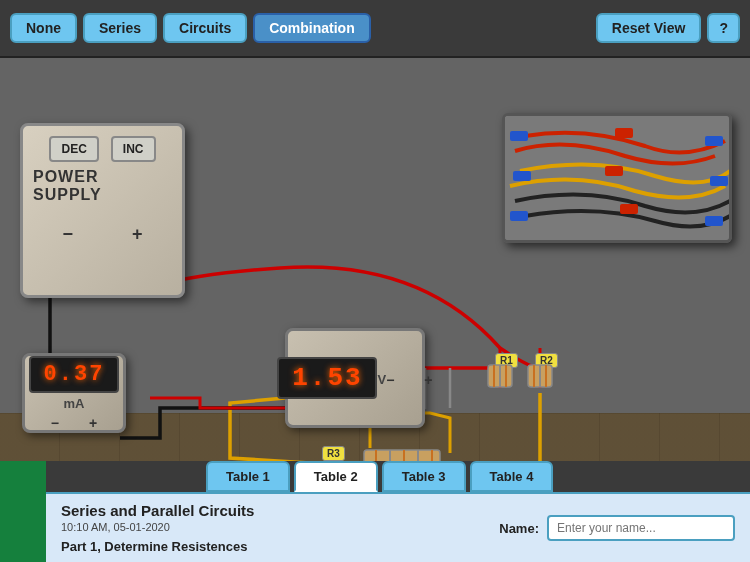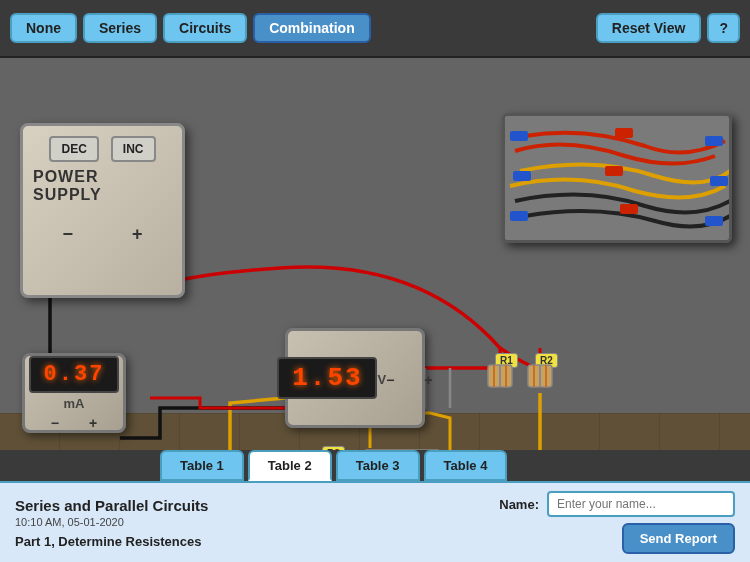--- a/index.html
+++ b/index.html
@@ -263,20 +263,21 @@
       pointer-events: none;
     }
 
     
     #bottom-bar {
       width: 750px;
       background: #15803d;
       position: absolute;
       bottom: 0;
       left: 0;
+      padding-left: 46px;
     }
     #tabs-row {
       display: flex;
       padding: 0 160px;
       background: #3a3a3a;
     }
     .tab-btn {
       background: #6ec6f0;
       border: 2px solid #4a9fc0;
       border-radius: 6px 6px 0 0;
@@ -496,16 +497,15 @@
     <div id="info-left">
       <div id="report-title">Series and Parallel Circuits</div>
       <div id="report-date">10:10 AM, 05-01-2020</div>
       <div id="report-part">Part 1, Determine Resistences</div>
     </div>
     <div id="info-right">
       <div id="name-row">
         <label id="name-label">Name:</label>
         <input id="name-input" type="text" placeholder="Enter your name..." style="">
       </div>
-      <button id="send-report-btn">Send Report</button>
     </div>
   </div>
 </div>
 
 </body></html>

